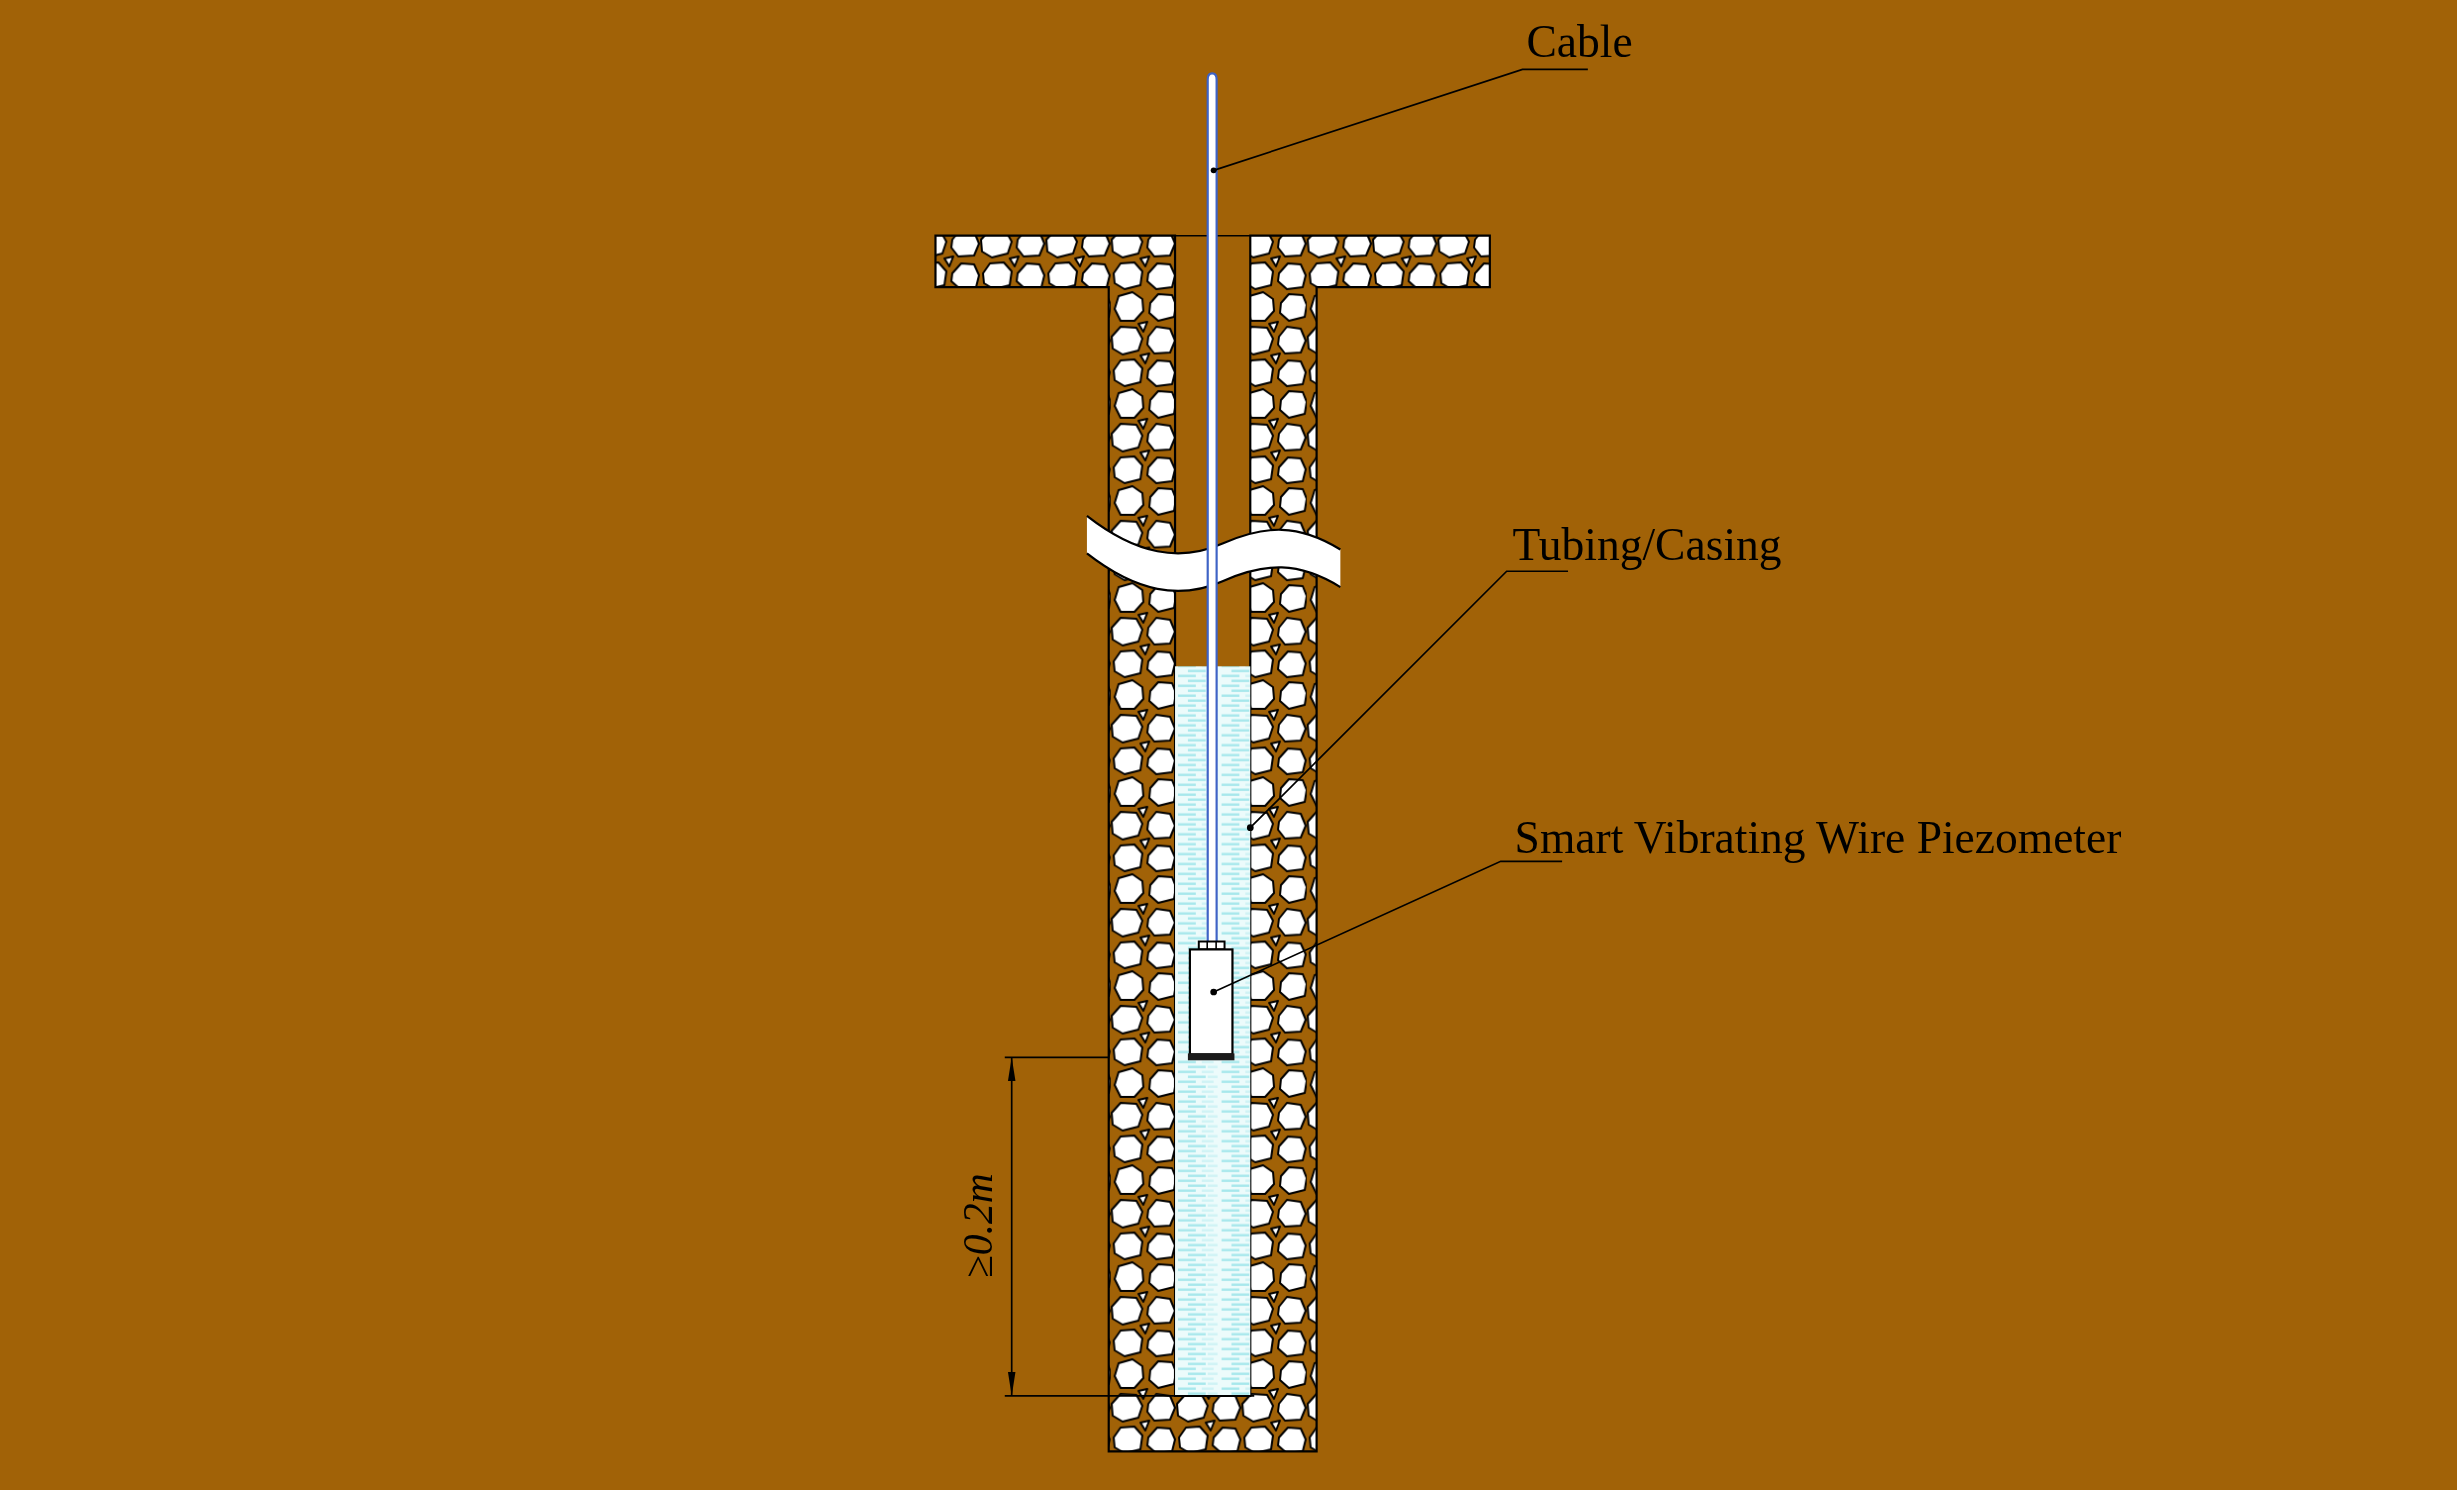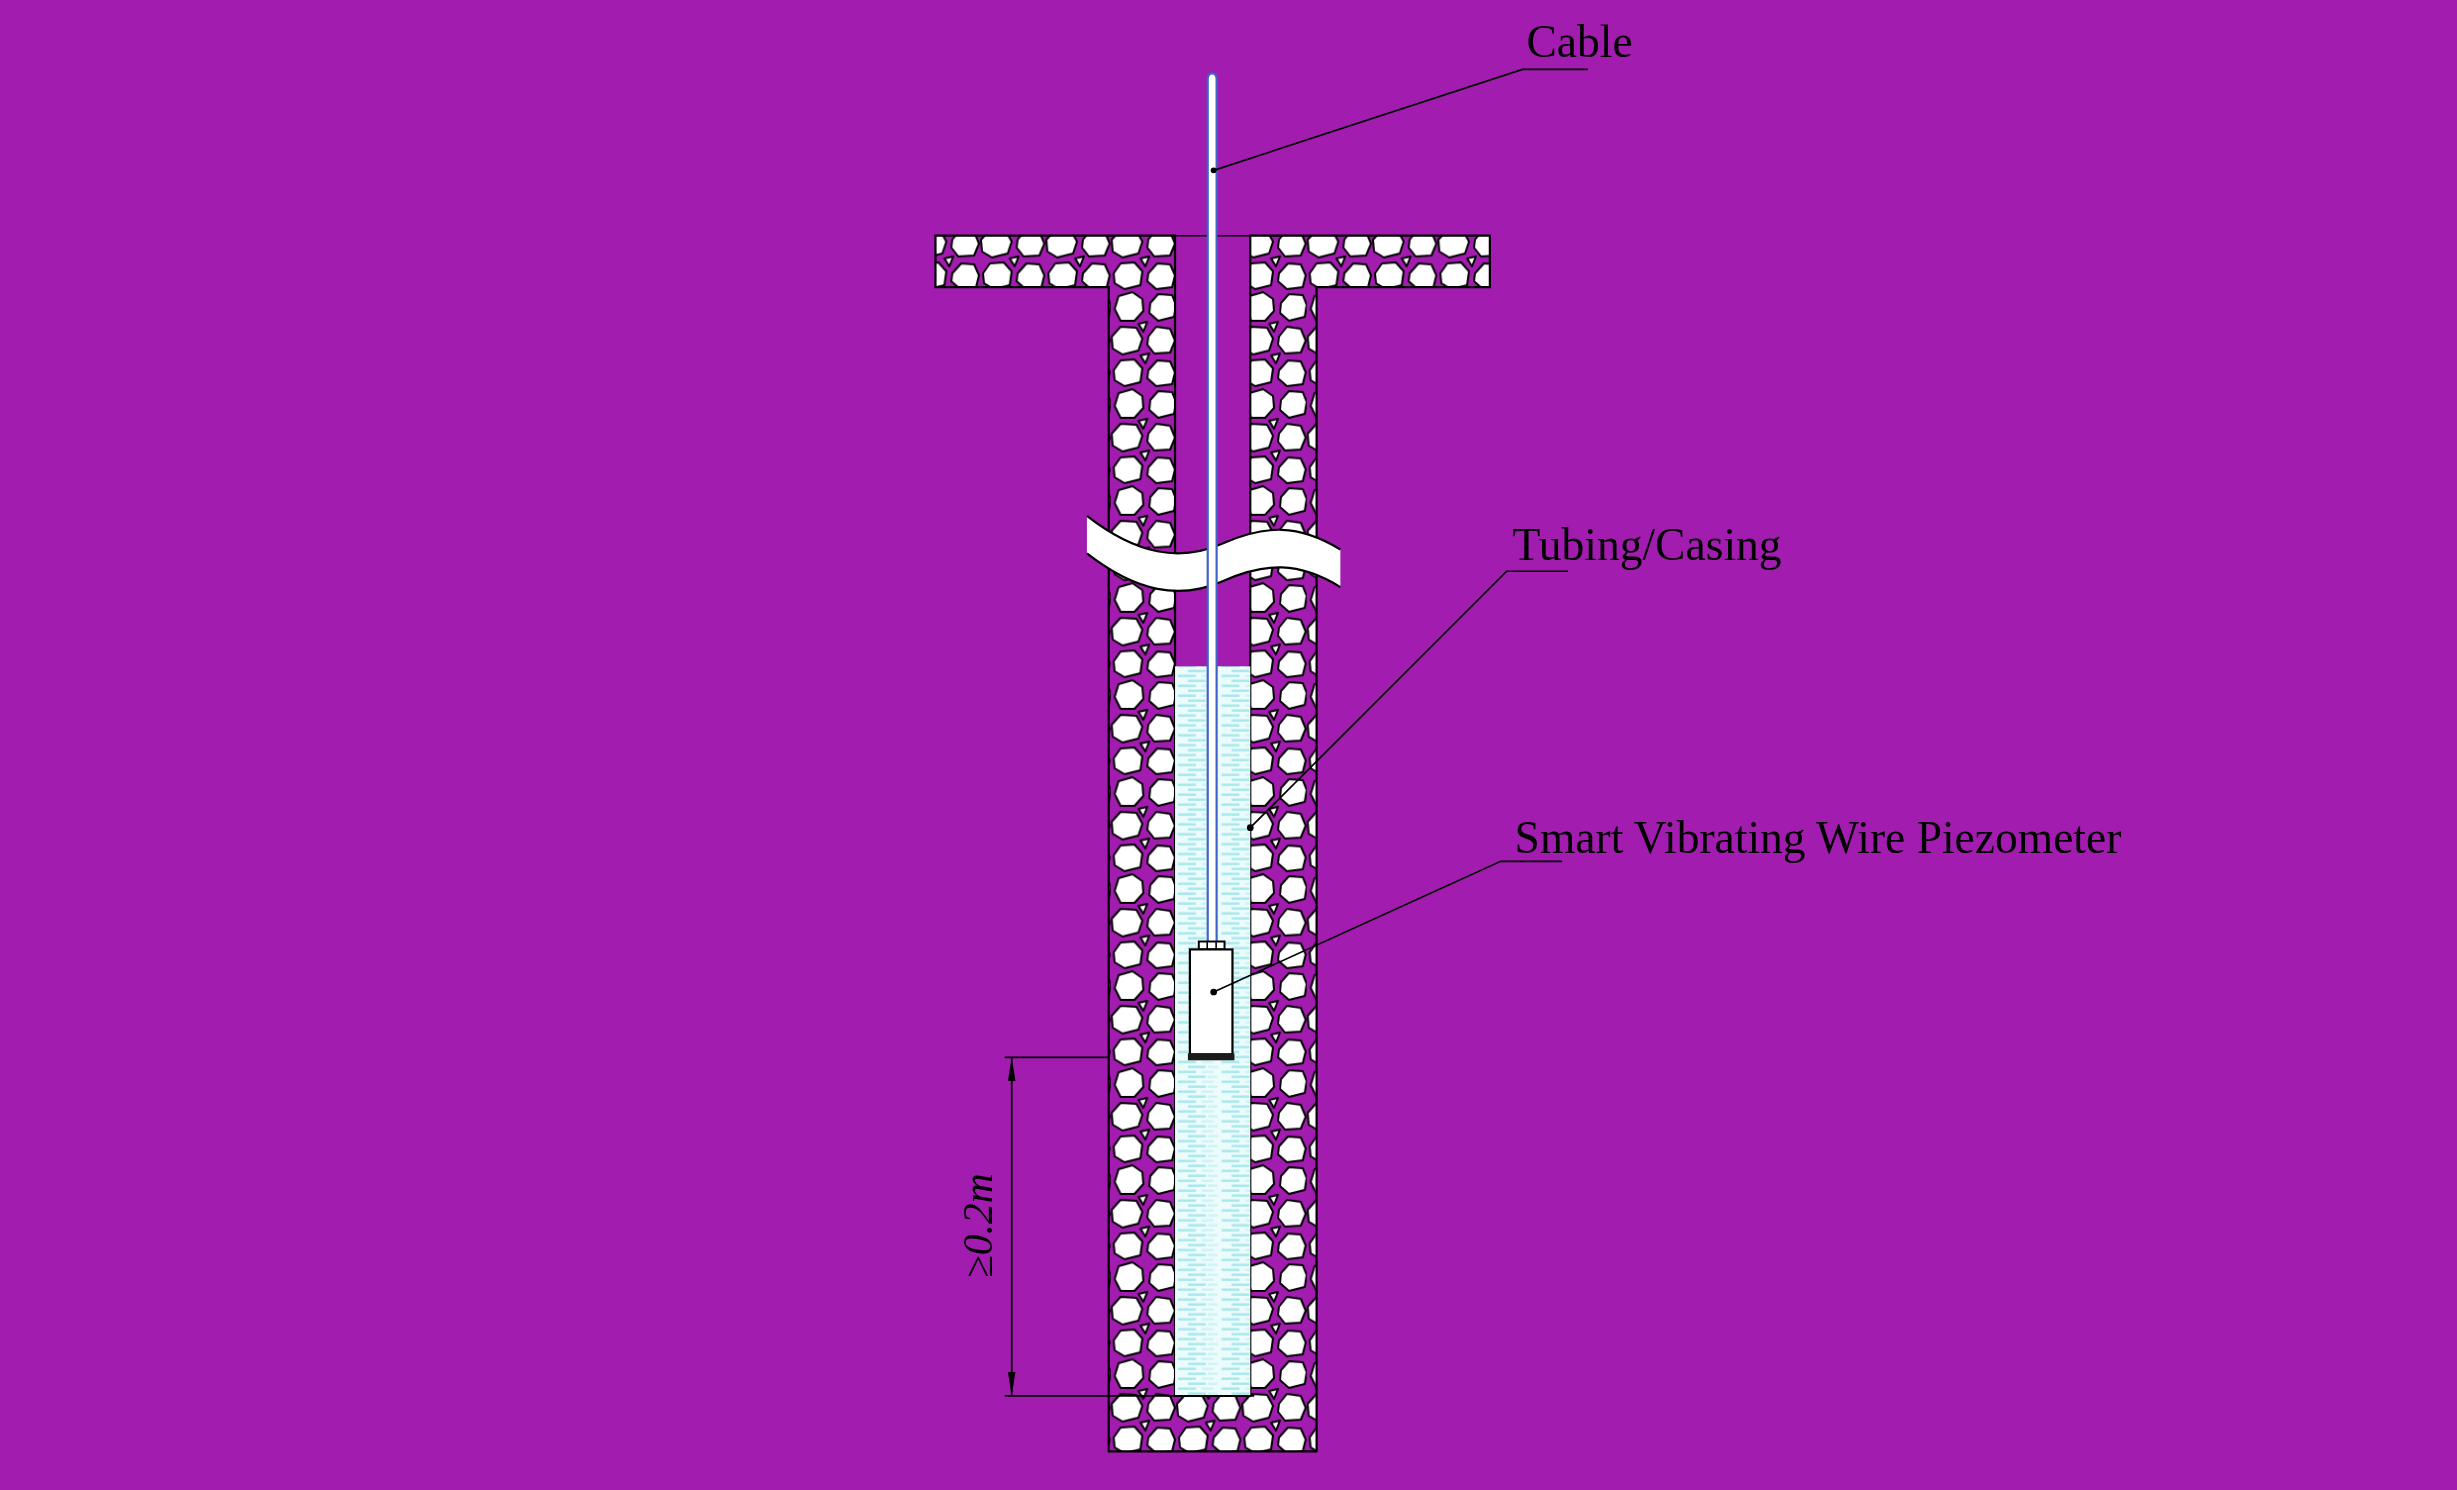--- a/index.html
+++ b/index.html
@@ -8,21 +8,21 @@
     background: #ffffff;
     width: 2457px;
     height: 1491px;
     overflow: hidden;
     font-family: "Liberation Serif", "DejaVu Serif", serif;
   }
   #stage {
     position: relative;
     width: 2457px;
     height: 1491px;
-    background: #a21caf;
+    background: #a16207;
   }
   svg { display: block; }
   text.cad-label {
     font-family: "Liberation Serif", "DejaVu Serif", serif;
     font-size: 46px;
     fill: #000000;
   }
   text.cad-dim {
     font-family: "Liberation Serif", "DejaVu Serif", serif;
     font-style: italic;

